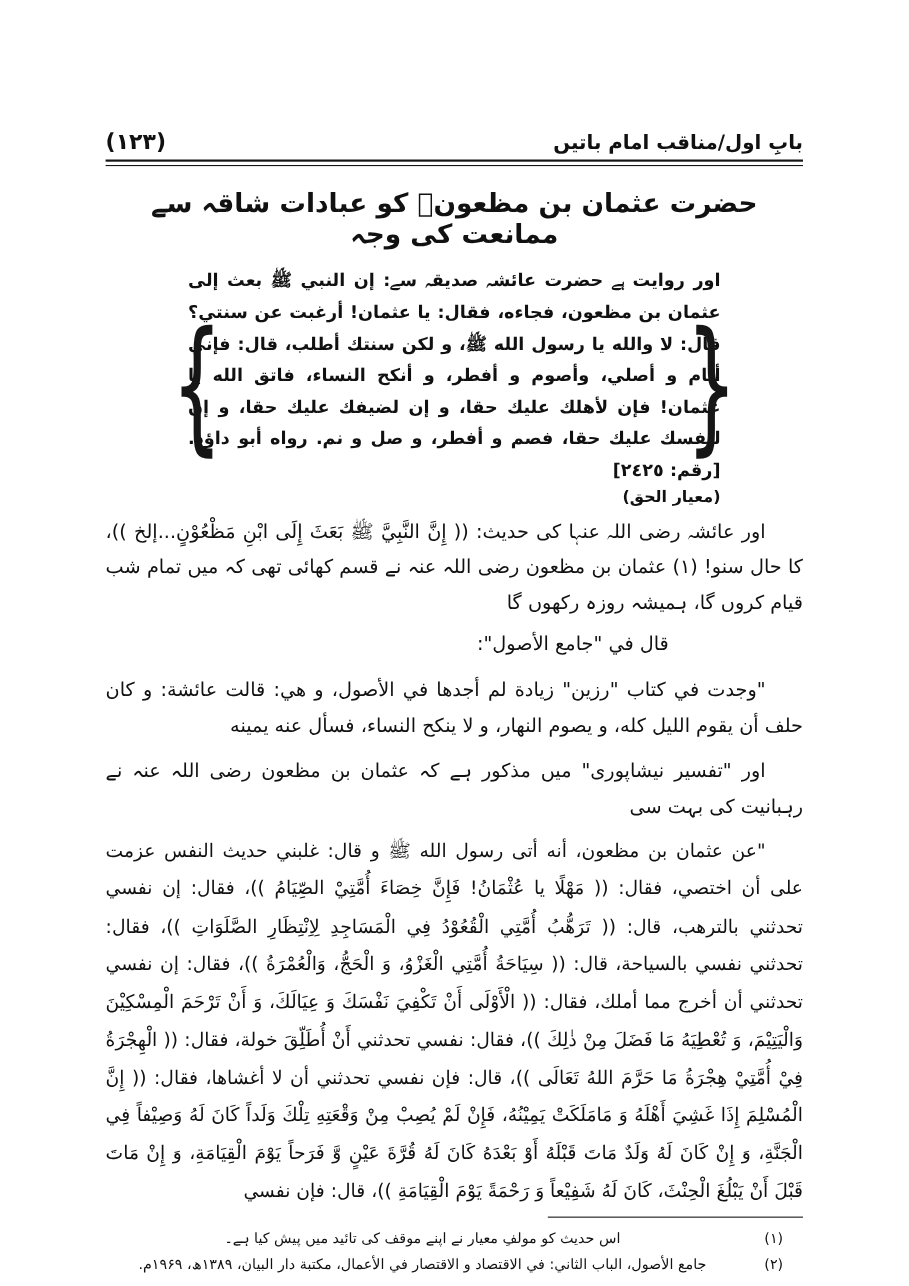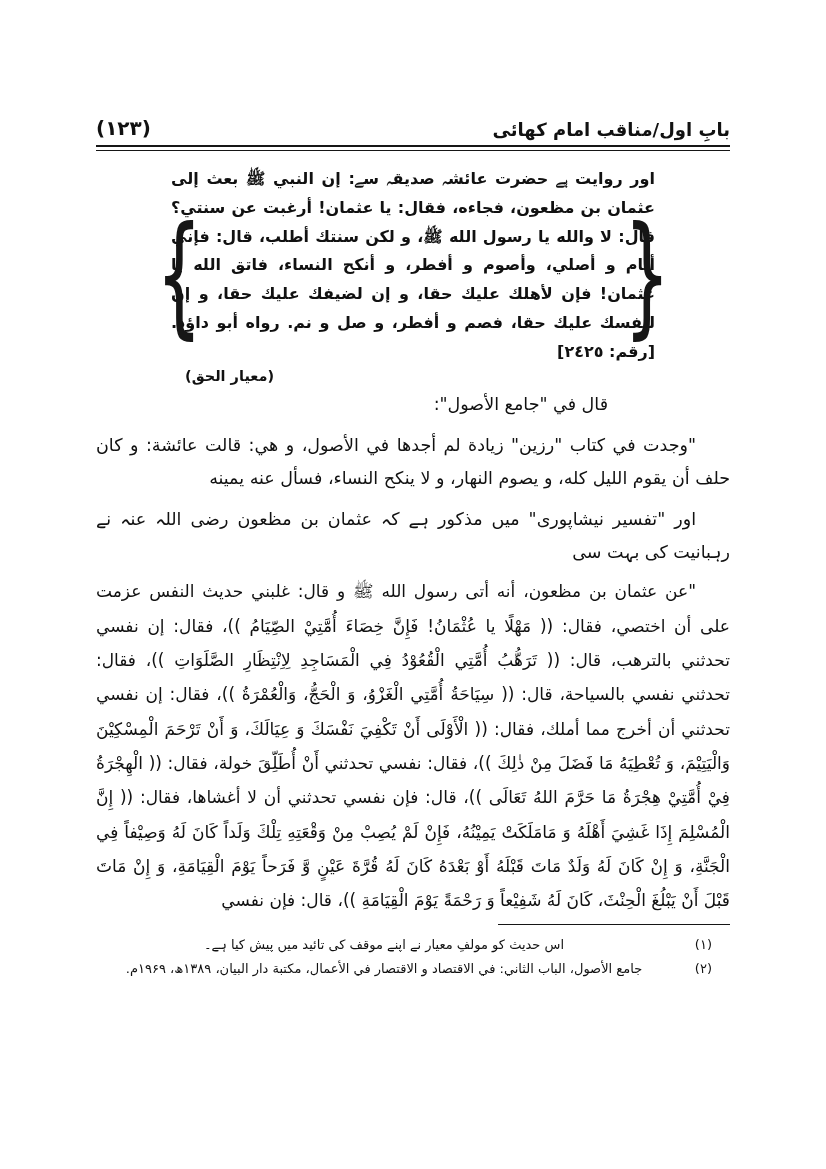--- a/index.html
+++ b/index.html
@@ -54,21 +54,21 @@
   .quote-box{
     font-size:16px;
     font-weight:bold;
     line-height:1.8;
     text-align:justify;
     direction:rtl;
   }
   .quote-source{
     font-size:14.5px;
     font-weight:bold;
-    text-align:left;
+    text-align:right;
     padding-left:14px;
     margin-top:1px;
   }
   .brace{
     position:absolute;
     top:50%;
     transform:translateY(-50%) scaleX(0.55);
     font-size:132px;
     font-weight:400;
     line-height:0;
@@ -128,33 +128,35 @@
     box-sizing:border-box;
   }
   .footnote-text{flex:1;text-align:center;}
 </style>
 </head>
 <body>
 
 <div class="page">
 
   <div class="header-row">
-    <div class="header-title">بابِ اول/مناقب امام کھائی</div>
+    <div class="header-title">بابِ اول/مناقب امام باتیں</div>
     <div class="header-pagenum">(۱۲۳)</div>
   </div>
   <div class="rule-double"></div>
 
+  <div class="chapter-heading">حضرت عثمان بن مظعونؓ کو عبادات شاقہ سے ممانعت کی وجہ</div>
 
   <div class="quote-box-wrap">
     <span class="brace right">{</span>
     <div class="quote-box">اور روایت ہے حضرت عائشہ صدیقہ سے: إن النبي ﷺ بعث إلى عثمان بن مظعون، فجاءه، فقال: يا عثمان! أرغبت عن سنتي؟ قال: لا والله يا رسول الله ﷺ، و لكن سنتك أطلب، قال: فإني أنام و أصلي، وأصوم و أفطر، و أنكح النساء، فاتق الله يا عثمان! فإن لأهلك عليك حقا، و إن لضيفك عليك حقا، و إن لنفسك عليك حقا، فصم و أفطر، و صل و نم. رواه أبو داؤد. [رقم: ٢٤٢٥]</div>
     <div class="quote-source">(معيار الحق)</div>
     <span class="brace left">}</span>
   </div>
 
+  <div class="body-para urdu indent-first">اور عائشہ رضی اللہ عنہا کی حدیث: (( إِنَّ النَّبِيَّ ﷺ بَعَثَ إِلَى ابْنِ مَظْعُوْنٍ...إلخ ))، کا حال سنو! (۱) عثمان بن مظعون رضی اللہ عنہ نے قسم کھائی تھی کہ میں تمام شب قیام کروں گا، ہمیشہ روزہ رکھوں گا</div>
 
   <div class="intro-line">قال في "جامع الأصول":</div>
 
   <div class="body-para indent-first">"وجدت في كتاب "رزين" زيادة لم أجدها في الأصول، و هي: قالت عائشة: و كان حلف أن يقوم الليل كله، و يصوم النهار، و لا ينكح النساء، فسأل عنه يمينه</div>
 
   <div class="body-para urdu indent-first">اور "تفسیر نیشاپوری" میں مذکور ہے کہ عثمان بن مظعون رضی اللہ عنہ نے رہبانیت کی بہت سی</div>
 
   <div class="arabic-block indent-first">"عن عثمان بن مظعون، أنه أتى رسول الله ﷺ و قال: غلبني حديث النفس عزمت على أن اختصي، فقال: (( مَهْلًا يا عُثْمَانُ! فَإِنَّ خِصَاءَ أُمَّتِيْ الصِّيَامُ ))، فقال: إن نفسي تحدثني بالترهب، قال: (( تَرَهُّبُ أُمَّتِي الْقُعُوْدُ فِي الْمَسَاجِدِ لِاِنْتِظَارِ الصَّلَوَاتِ ))، فقال: تحدثني نفسي بالسياحة، قال: (( سِيَاحَةُ أُمَّتِي الْغَزْوُ، وَ الْحَجُّ، وَالْعُمْرَةُ ))، فقال: إن نفسي تحدثني أن أخرج مما أملك، فقال: (( الْأَوْلَى أَنْ تَكْفِيَ نَفْسَكَ وَ عِيَالَكَ، وَ أَنْ تَرْحَمَ الْمِسْكِيْنَ وَالْيَتِيْمَ، وَ تُعْطِيَهُ مَا فَضَلَ مِنْ ذٰلِكَ ))، فقال: نفسي تحدثني أَنْ أُطَلِّقَ خولة، فقال: (( الْهِجْرَةُ فِيْ أُمَّتِيْ هِجْرَةُ مَا حَرَّمَ اللهُ تَعَالَى ))، قال: فإن نفسي تحدثني أن لا أغشاها، فقال: (( إِنَّ الْمُسْلِمَ إِذَا غَشِيَ أَهْلَهُ وَ مَامَلَكَتْ يَمِيْنُهُ، فَإِنْ لَمْ يُصِبْ مِنْ وَقْعَتِهِ تِلْكَ وَلَداً كَانَ لَهُ وَصِيْفاً فِي الْجَنَّةِ، وَ إِنْ كَانَ لَهُ وَلَدٌ مَاتَ قَبْلَهُ أَوْ بَعْدَهُ كَانَ لَهُ قُرَّةَ عَيْنٍ وَّ فَرَحاً يَوْمَ الْقِيَامَةِ، وَ إِنْ مَاتَ قَبْلَ أَنْ يَبْلُغَ الْحِنْثَ، كَانَ لَهُ شَفِيْعاً وَ رَحْمَةً يَوْمَ الْقِيَامَةِ ))،  قال: فإن نفسي</div>
 
   <div class="footnote-rule"></div>

